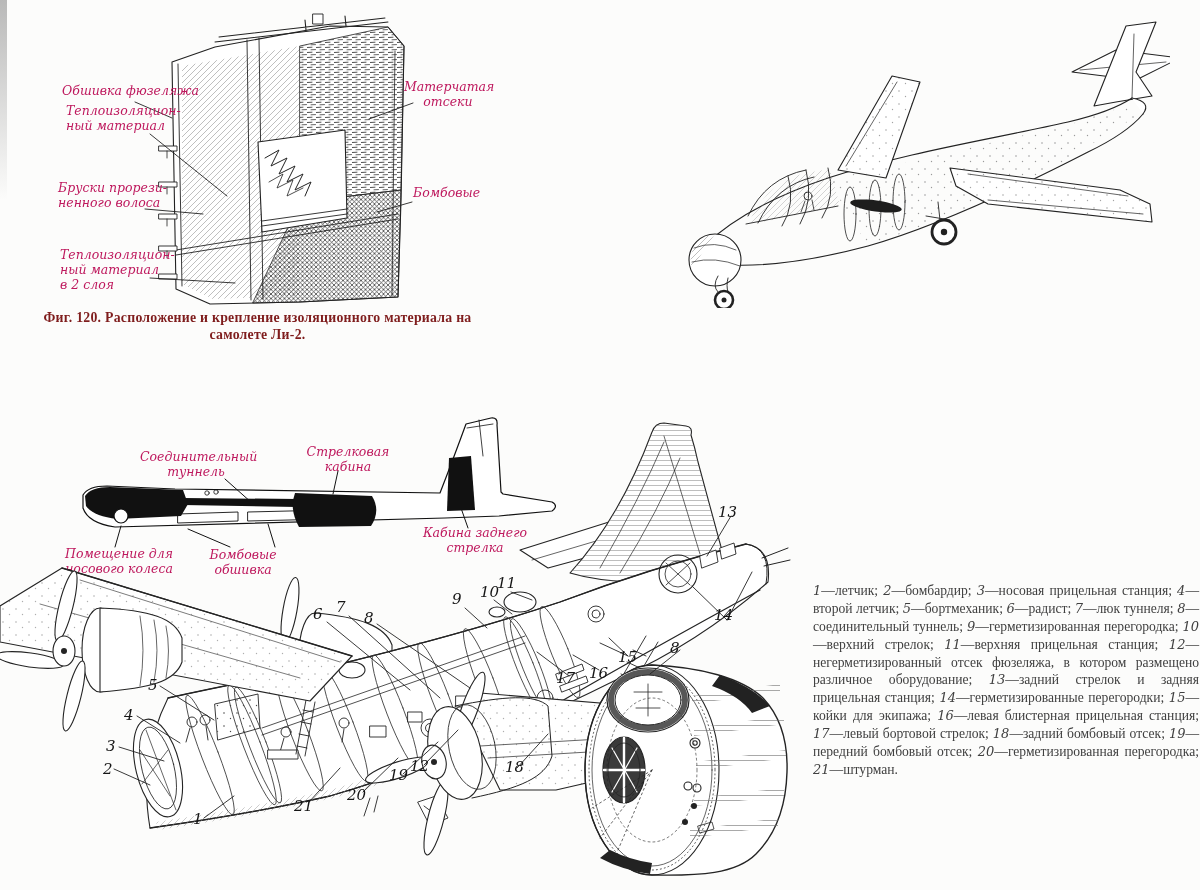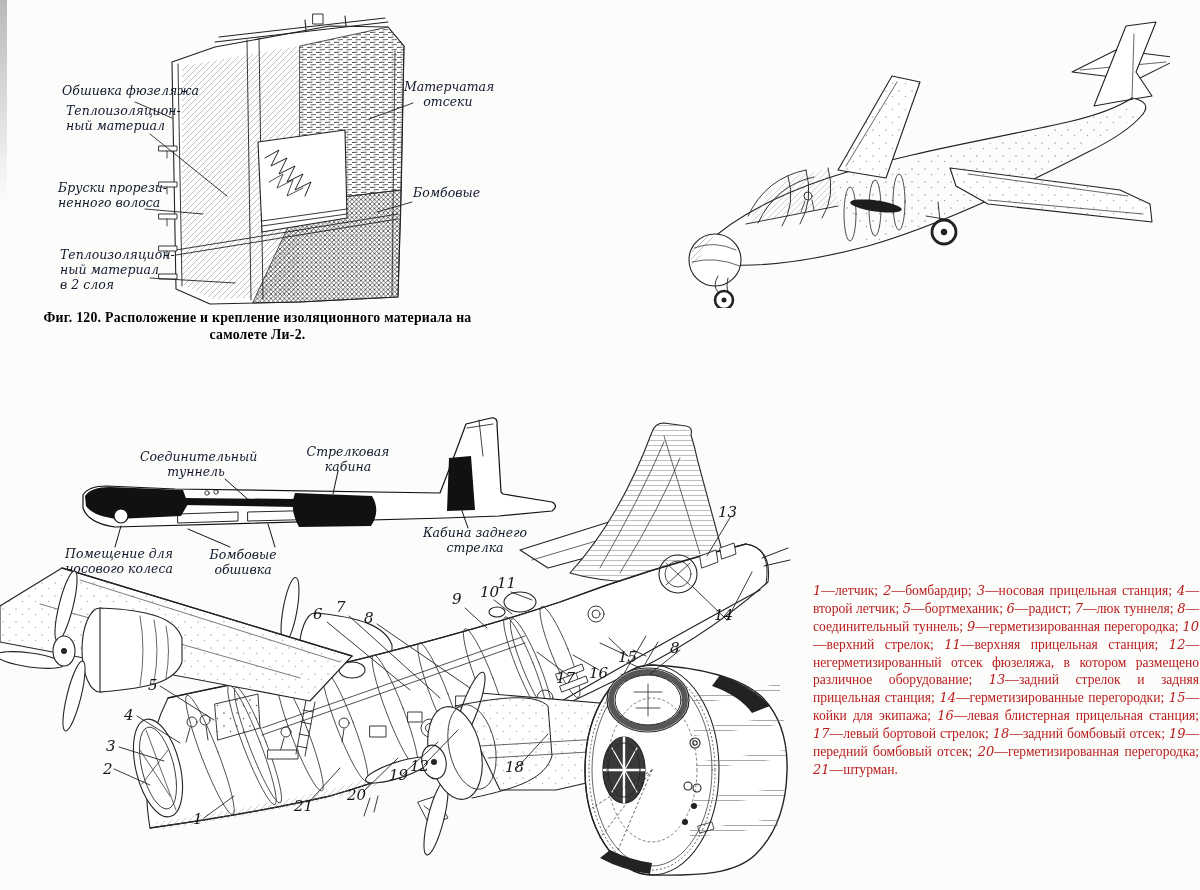--- a/index.html
+++ b/index.html
@@ -1,27 +1,27 @@
 <!DOCTYPE html>
 <html><head>
 <meta charset="utf-8">
 <style>
   html,body{margin:0;padding:0;background:#e9e9e7;}
   .page{position:relative;width:1200px;height:890px;background:#fcfcfb;overflow:hidden;
         font-family:"Liberation Serif",serif;color:#1c1c1c;}
   .art{position:absolute;}
-  .lbl{position:absolute;font:italic 12.5px/1.18 "DejaVu Serif",serif;color:#0f172a;
+  .lbl{position:absolute;font:italic 12.5px/1.18 "DejaVu Serif",serif;color:#be185d;
        white-space:pre-line;text-align:center;}
   .lbl.left{text-align:left;}
   .cap{position:absolute;font-weight:bold;font-size:13.8px;line-height:1.22;
        font-family:"Liberation Serif",serif;text-align:center;white-space:pre-line;
-       letter-spacing:.25px;color:#000000;}
+       letter-spacing:.25px;color:#7f1d1d;}
   .co{position:absolute;font:italic 15px/1 "DejaVu Serif",serif;color:#151515;}
   .legend{position:absolute;font-size:13.6px;line-height:1.3;text-align:justify;
-          font-family:"Liberation Serif",serif;color:#b91c1c;}
+          font-family:"Liberation Serif",serif;color:#404040;}
   .legend i{font-family:"DejaVu Serif",serif;font-size:13px;}
   .edge{position:absolute;left:0;top:0;width:7px;height:200px;
         background:linear-gradient(180deg,rgba(60,60,60,.35),rgba(60,60,60,0));}
   svg{stroke-linecap:round;stroke-linejoin:round;}
 </style>
 </head>
 <body>
 
 <div class="page">
   <div class="edge"></div>

